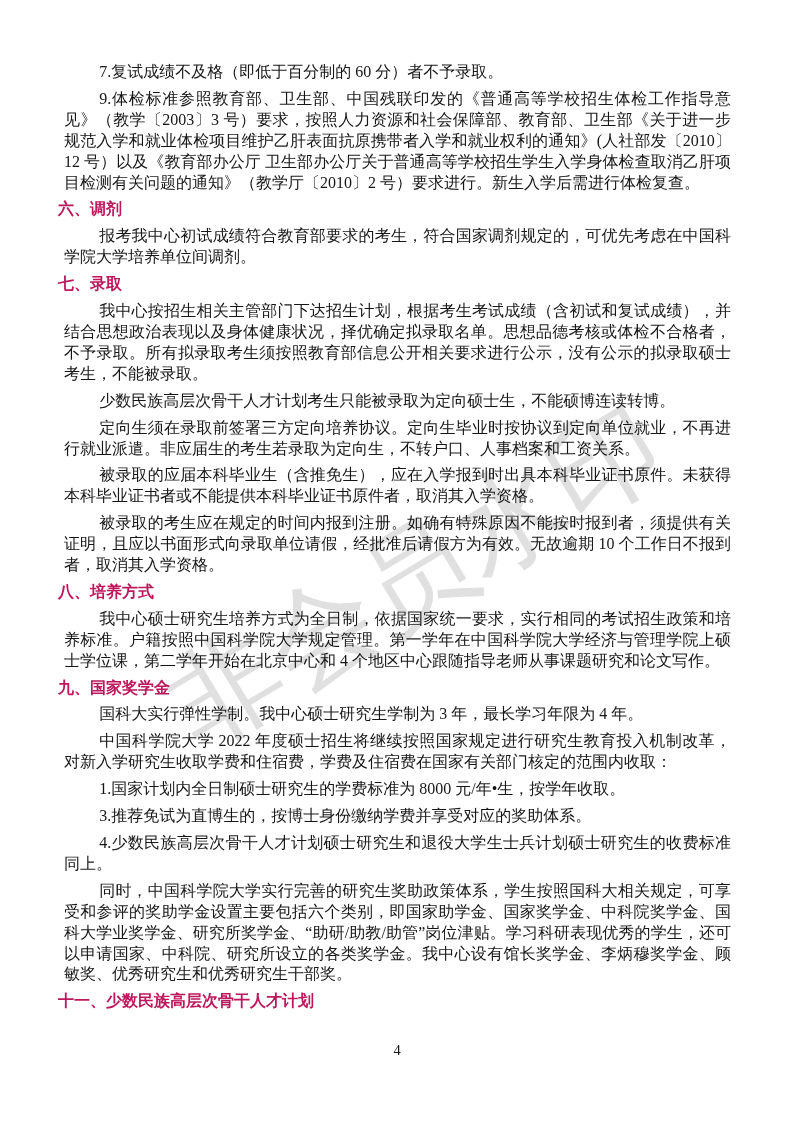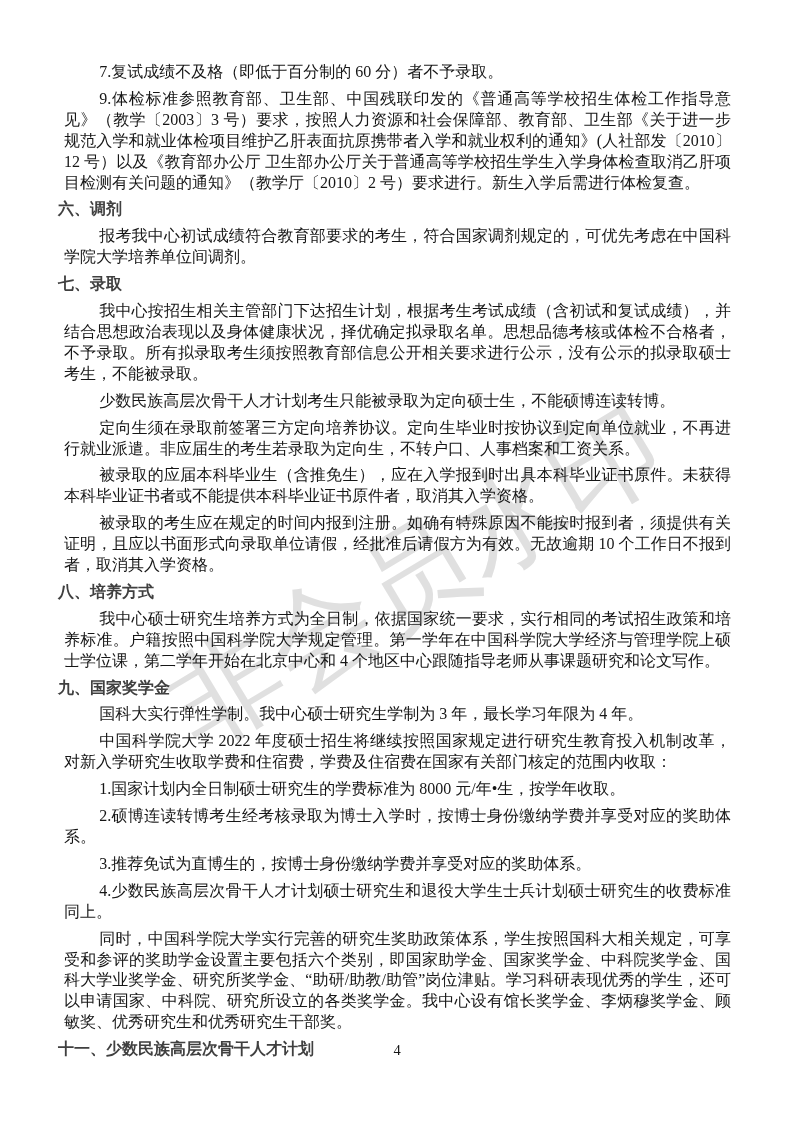--- a/index.html
+++ b/index.html
@@ -34,21 +34,21 @@
     text-indent: 2.2em;
   }
   .sec {
     margin: 0;
     padding: 0;
     font-size: 16px;
     line-height: 20.9px;
     font-weight: bold;
     text-indent: 0;
     font-family: "Liberation Sans", "DejaVu Sans", sans-serif;
-    color: #404040;
+    color: #be185d;
   }
   .watermark {
     position: absolute;
     left: 135px;
     top: 515px;
     width: 560px;
     height: 120px;
     z-index: 0;
     transform: rotate(-31deg);
     font-size: 110px;
@@ -96,21 +96,20 @@
     <p class="para">被录取的考生应在规定的时间内报到注册。如确有特殊原因不能按时报到者，须提供有关证明，且应以书面形式向录取单位请假，经批准后请假方为有效。无故逾期 10 个工作日不报到者，取消其入学资格。</p>
 
     <h2 class="sec">八、培养方式</h2>
     <p class="para">我中心硕士研究生培养方式为全日制，依据国家统一要求，实行相同的考试招生政策和培养标准。户籍按照中国科学院大学规定管理。第一学年在中国科学院大学经济与管理学院上硕士学位课，第二学年开始在北京中心和 4 个地区中心跟随指导老师从事课题研究和论文写作。</p>
 
     <h2 class="sec">九、国家奖学金</h2>
     <p class="para">国科大实行弹性学制。我中心硕士研究生学制为 3 年，最长学习年限为 4 年。</p>
 
     <p class="para">中国科学院大学 2022 年度硕士招生将继续按照国家规定进行研究生教育投入机制改革，对新入学研究生收取学费和住宿费，学费及住宿费在国家有关部门核定的范围内收取：</p>
     <p class="para">1.国家计划内全日制硕士研究生的学费标准为 8000 元/年•生，按学年收取。</p>
-    <p class="para">2.硕博连读转博考生经考核录取为博士入学时，按博士身份缴纳学费并享受对应的奖助体系。</p>
     <p class="para">3.推荐免试为直博生的，按博士身份缴纳学费并享受对应的奖助体系。</p>
     <p class="para">4.少数民族高层次骨干人才计划硕士研究生和退役大学生士兵计划硕士研究生的收费标准同上。</p>
     <p class="para">同时，中国科学院大学实行完善的研究生奖助政策体系，学生按照国科大相关规定，可享受和参评的奖助学金设置主要包括六个类别，即国家助学金、国家奖学金、中科院奖学金、国科大学业奖学金、研究所奖学金、“助研/助教/助管”岗位津贴。学习科研表现优秀的学生，还可以申请国家、中科院、研究所设立的各类奖学金。我中心设有馆长奖学金、李炳穆奖学金、顾敏奖、优秀研究生和优秀研究生干部奖。</p>
 
     <h2 class="sec">十一、少数民族高层次骨干人才计划</h2>
 
   </div>
 
   <div class="pagenum">4</div>
 

